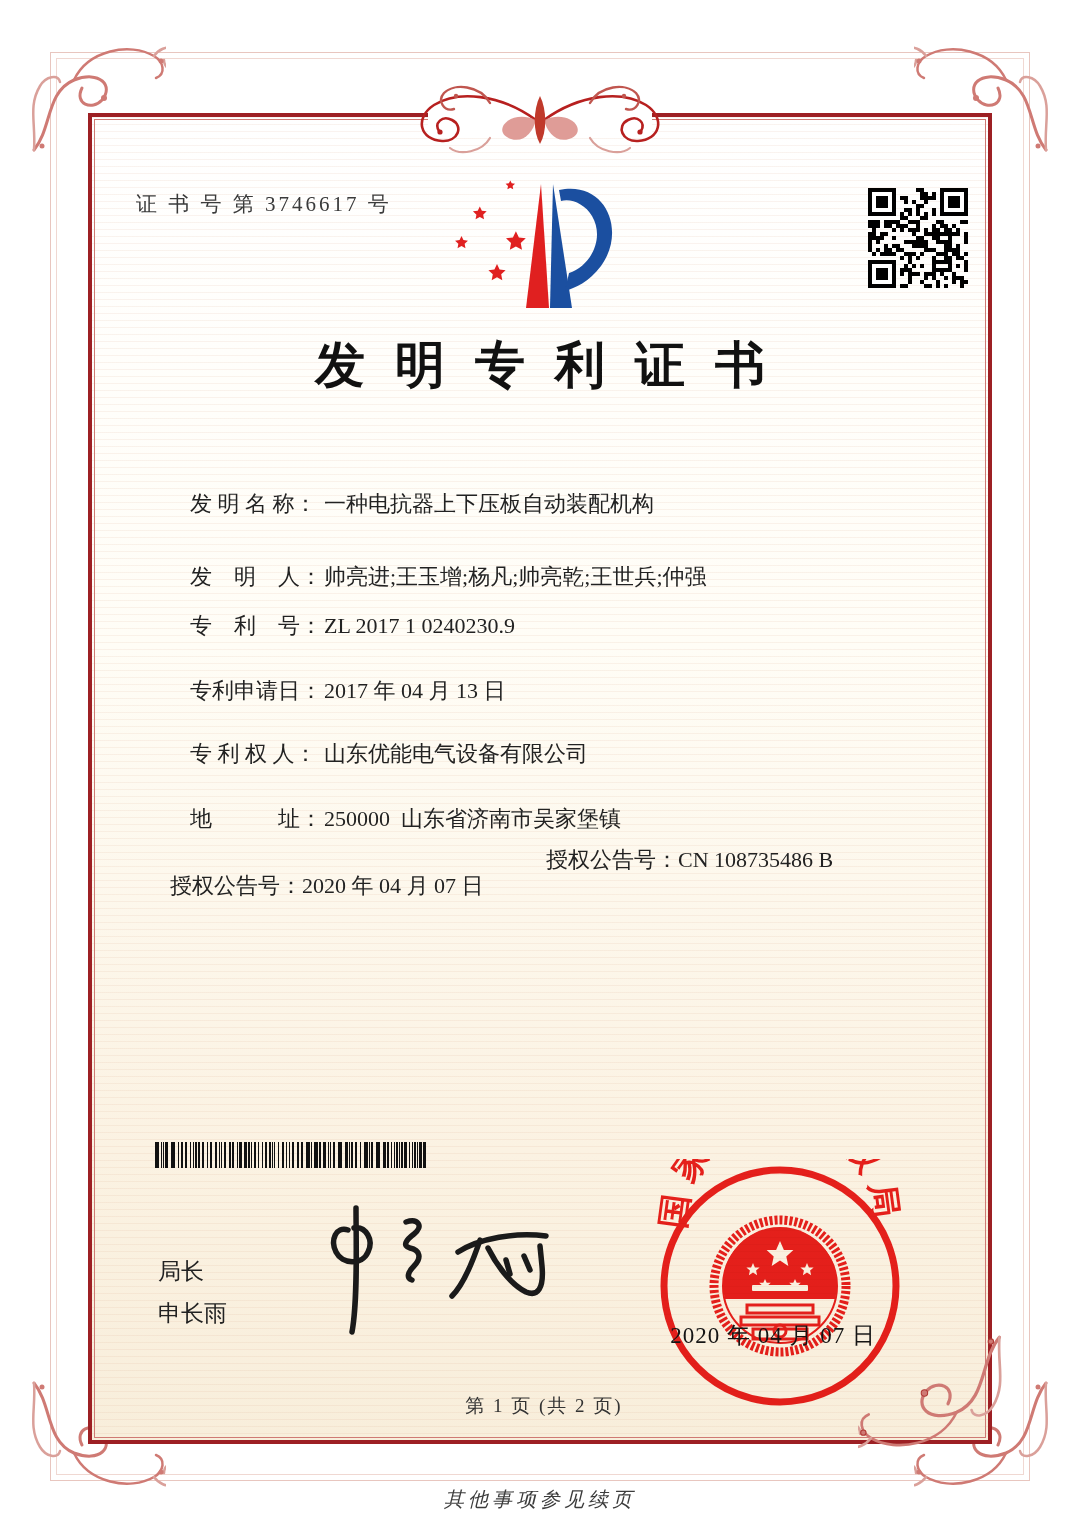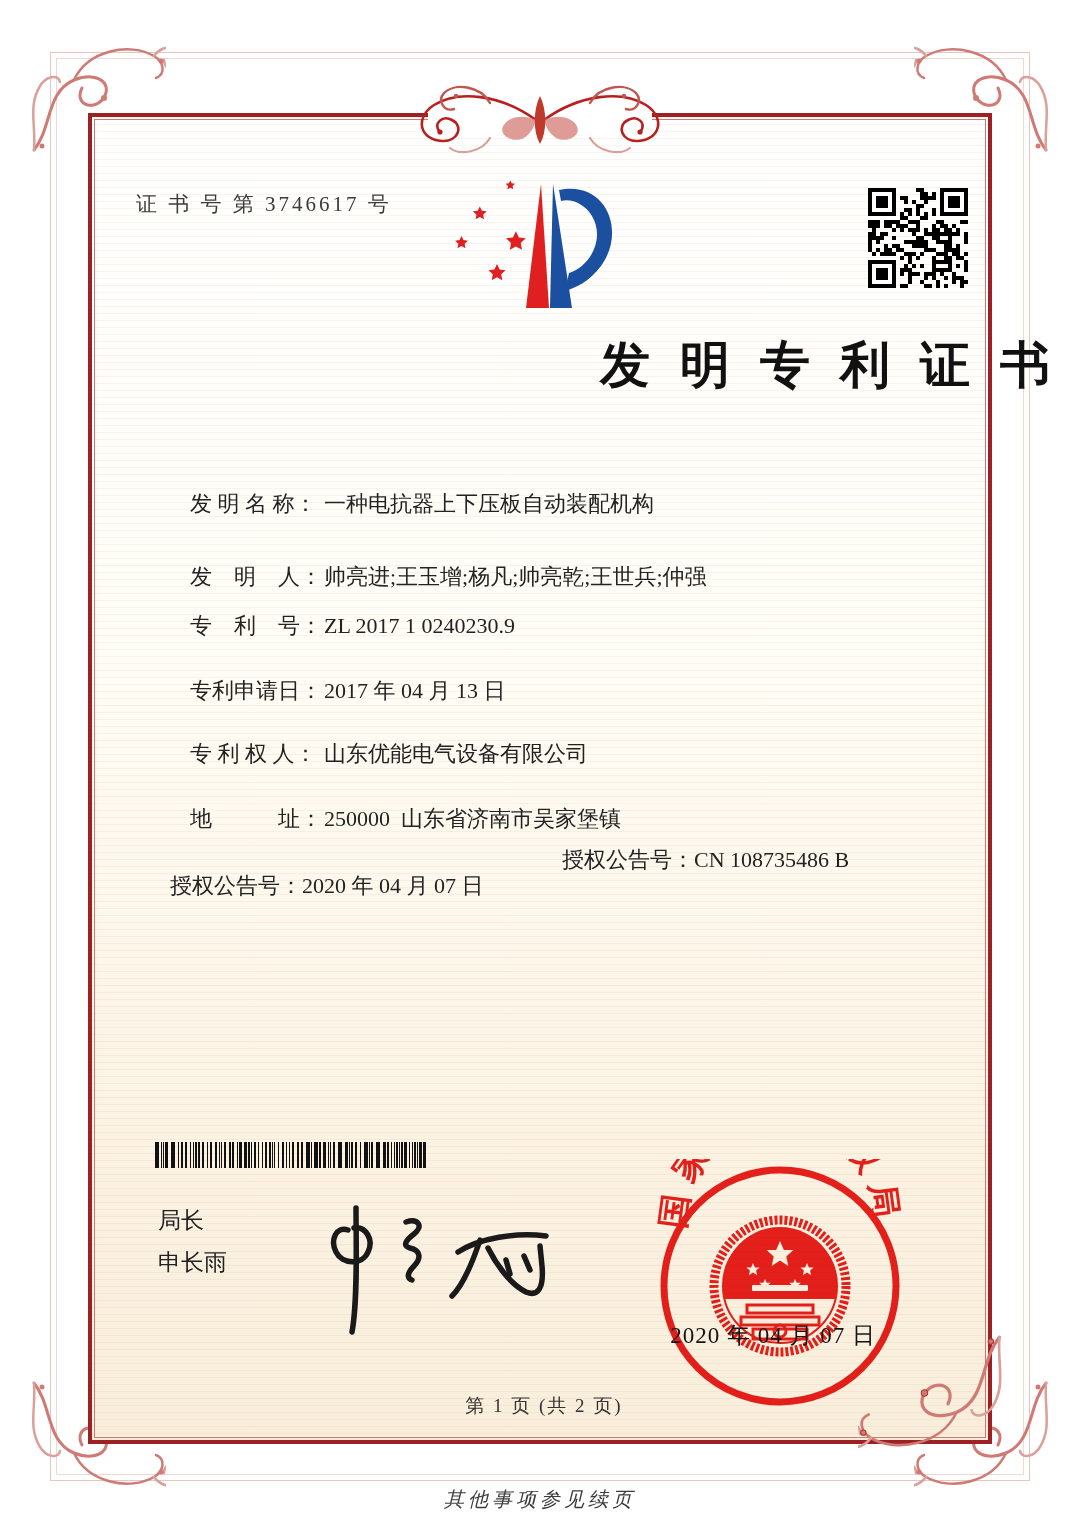--- a/index.html
+++ b/index.html
@@ -20,36 +20,36 @@
   .main-frame{position:absolute;left:88px;top:113px;width:896px;height:1323px;
     border:4px solid #9d2024;
     background:
       repeating-linear-gradient(180deg, rgba(213,158,128,0.12) 0 1px, rgba(0,0,0,0) 1px 7px),
       linear-gradient(180deg,#ffffff 0%,#fffdf6 40%,#fbf2e2 78%,#f8eedb 100%);
   }
   .main-frame-inner{position:absolute;inset:2px;border:1px solid #cf7a74;}
 
   .txt{position:absolute;white-space:pre;}
   .cert-no{left:136px;top:190px;font-size:21px;letter-spacing:3px;color:#3a3a3a;}
-  .title{left:0;right:0;top:332px;text-align:right;font-size:50px;font-weight:bold;
+  .title{left:0;right:0;top:332px;text-align:center;font-size:50px;font-weight:bold;
     letter-spacing:30px;padding-left:30px;color:#111;}
 
   .field{left:148px;font-size:22px;color:#222;}
   .field .lbl{display:inline-block;width:134px;white-space:pre;margin-left:20px;}
   .field .val{white-space:pre;margin-top:18px;}
   .row7{left:148px;top:845px;font-size:22px;color:#222;}
-  .row7 .pair2{position:absolute;left:414px;top:0;white-space:pre;}
+  .row7 .pair2{position:absolute;left:398px;top:0;white-space:pre;}
 
   .paras{position:absolute;left:142px;top:892px;width:804px;font-size:21.5px;
     line-height:41px;color:#1e1e1e;text-align:justify;}
   .paras p{margin:0;text-indent:2em;}
 
   .barcode{position:absolute;left:155px;top:1142px;width:274px;height:26px;}
 
-  .officer{position:absolute;left:158px;top:1200px;font-size:23px;color:#222;line-height:42px;}
+  .officer{position:absolute;left:158px;top:1251px;font-size:23px;color:#222;line-height:42px;}
   .sig-svg{position:absolute;left:310px;top:1200px;}
 
   .seal{position:absolute;left:653px;top:1159px;width:254px;height:254px;opacity:.93;
     mix-blend-mode:multiply;}
   .seal-date{position:absolute;left:668px;top:1320px;width:210px;text-align:center;
     font-size:23px;color:#141414;letter-spacing:1px;white-space:pre;z-index:6;}
 
   .page-info{position:absolute;left:8px;right:0;top:1393px;text-align:center;
     font-size:19px;color:#333;letter-spacing:2px;}
   .footer-note{position:absolute;left:0;right:0;top:1466px;text-align:center;

